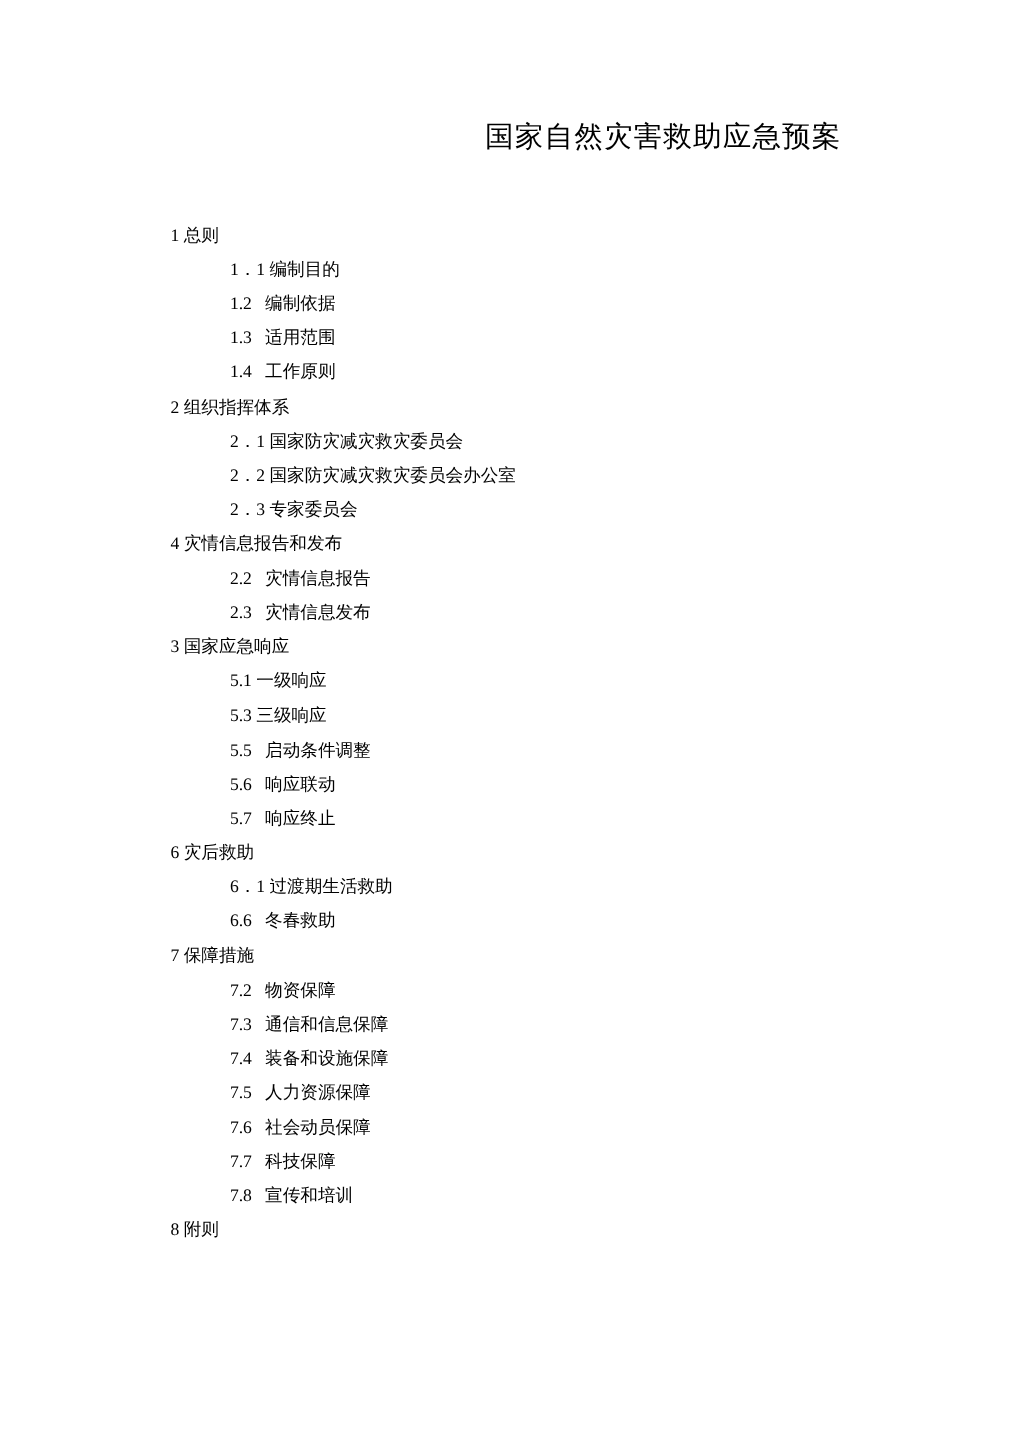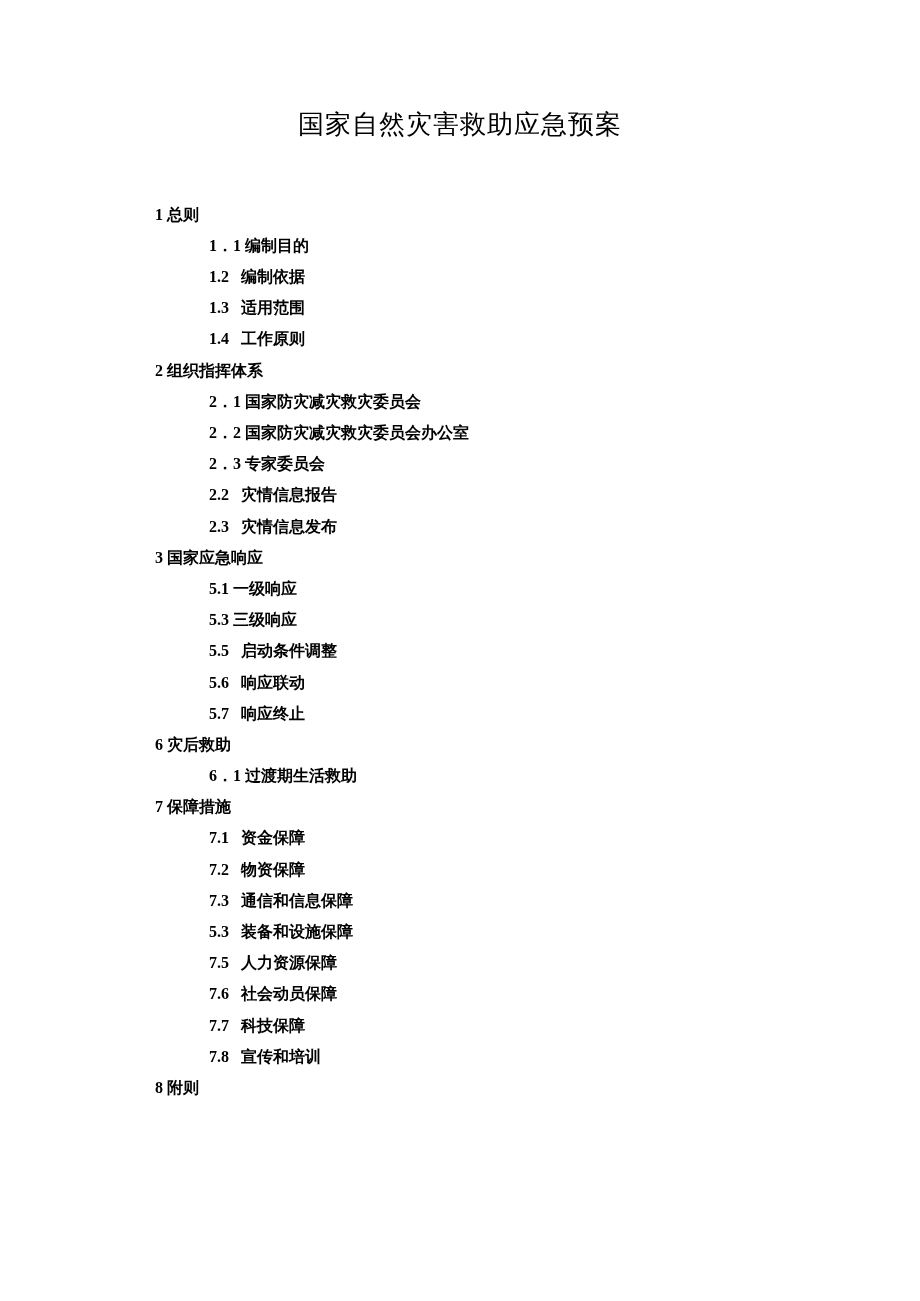--- a/index.html
+++ b/index.html
@@ -11,29 +11,28 @@
       font-family: "SimSun", "宋体", serif;
       background: #ffffff;
       width: 920px;
       min-height: 1301px;
       padding: 100px 155px 60px 155px;
       color: #000000;
       font-size: 16px;
       line-height: 1.95;
     }
     .title {
-      text-align: center;
+      text-align: right;
       font-size: 26px;
       font-weight: normal;
       margin-bottom: 48px;
       letter-spacing: 1px;
     }
     .toc-line {
       white-space: pre;
-      font-weight: bold;
     }
     .level-1 {
       padding-left: 0;
     }
     .level-2 {
       padding-left: 54px;
     }
   </style>
 </head>
 <body>
@@ -43,33 +42,34 @@
 <div id="toc-container">
     <div class="toc-line level-1"><span>1 总则</span></div>
     <div class="toc-line level-2"><span>1．1 编制目的</span></div>
     <div class="toc-line level-2"><span>1.2   编制依据</span></div>
     <div class="toc-line level-2"><span>1.3   适用范围</span></div>
     <div class="toc-line level-2"><span>1.4   工作原则</span></div>
     <div class="toc-line level-1"><span>2 组织指挥体系</span></div>
     <div class="toc-line level-2"><span>2．1 国家防灾减灾救灾委员会</span></div>
     <div class="toc-line level-2"><span>2．2 国家防灾减灾救灾委员会办公室</span></div>
     <div class="toc-line level-2"><span>2．3 专家委员会</span></div>
+    <div class="toc-line level-1"><span>4 灾情信息报告和发布</span></div>
     <div class="toc-line level-2"><span>2.2   灾情信息报告</span></div>
     <div class="toc-line level-2"><span>2.3   灾情信息发布</span></div>
     <div class="toc-line level-1"><span>3 国家应急响应</span></div>
     <div class="toc-line level-2"><span>5.1 一级响应</span></div>
     <div class="toc-line level-2"><span>5.3 三级响应</span></div>
     <div class="toc-line level-2"><span>5.5   启动条件调整</span></div>
     <div class="toc-line level-2"><span>5.6   响应联动</span></div>
     <div class="toc-line level-2"><span>5.7   响应终止</span></div>
     <div class="toc-line level-1"><span>6 灾后救助</span></div>
     <div class="toc-line level-2"><span>6．1 过渡期生活救助</span></div>
+    <div class="toc-line level-2"><span>6.6   冬春救助</span></div>
     <div class="toc-line level-1"><span>7 保障措施</span></div>
-    <div class="toc-line level-2"><span>7.1   资金保障</span></div>
     <div class="toc-line level-2"><span>7.2   物资保障</span></div>
     <div class="toc-line level-2"><span>7.3   通信和信息保障</span></div>
-    <div class="toc-line level-2"><span>5.3   装备和设施保障</span></div>
+    <div class="toc-line level-2"><span>7.4   装备和设施保障</span></div>
     <div class="toc-line level-2"><span>7.5   人力资源保障</span></div>
     <div class="toc-line level-2"><span>7.6   社会动员保障</span></div>
     <div class="toc-line level-2"><span>7.7   科技保障</span></div>
     <div class="toc-line level-2"><span>7.8   宣传和培训</span></div>
     <div class="toc-line level-1"><span>8 附则</span></div>
   </div>
 
 </body></html>

